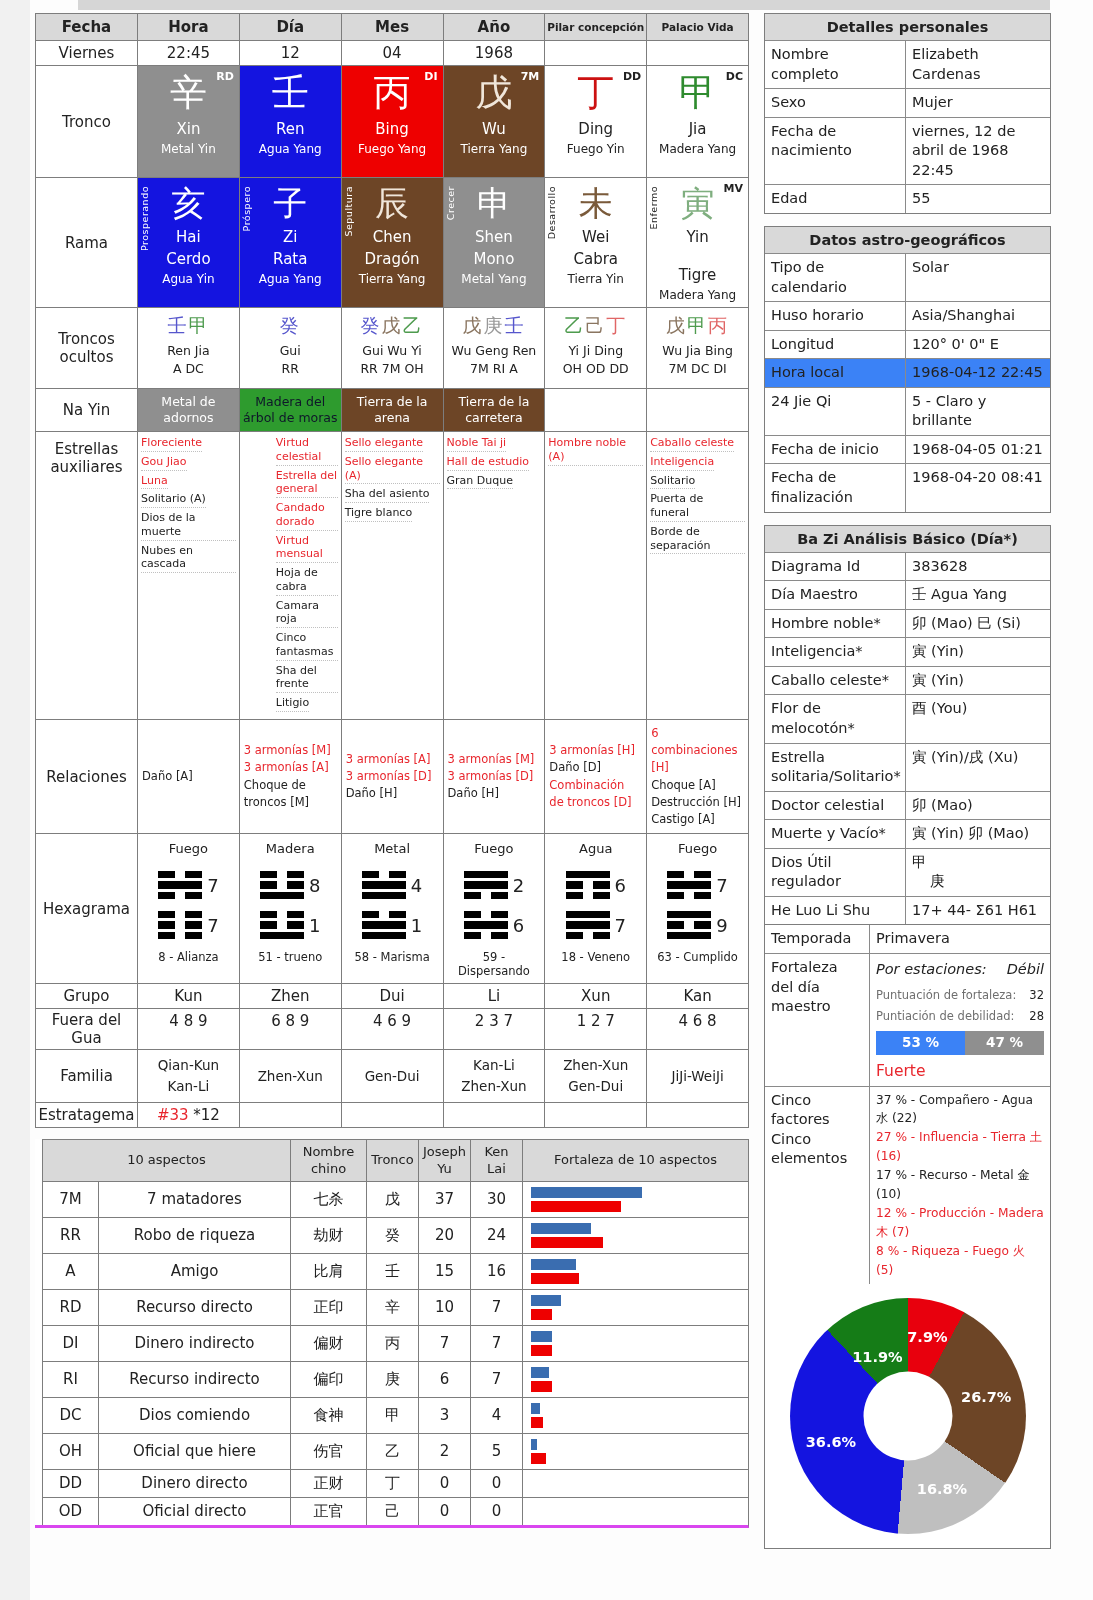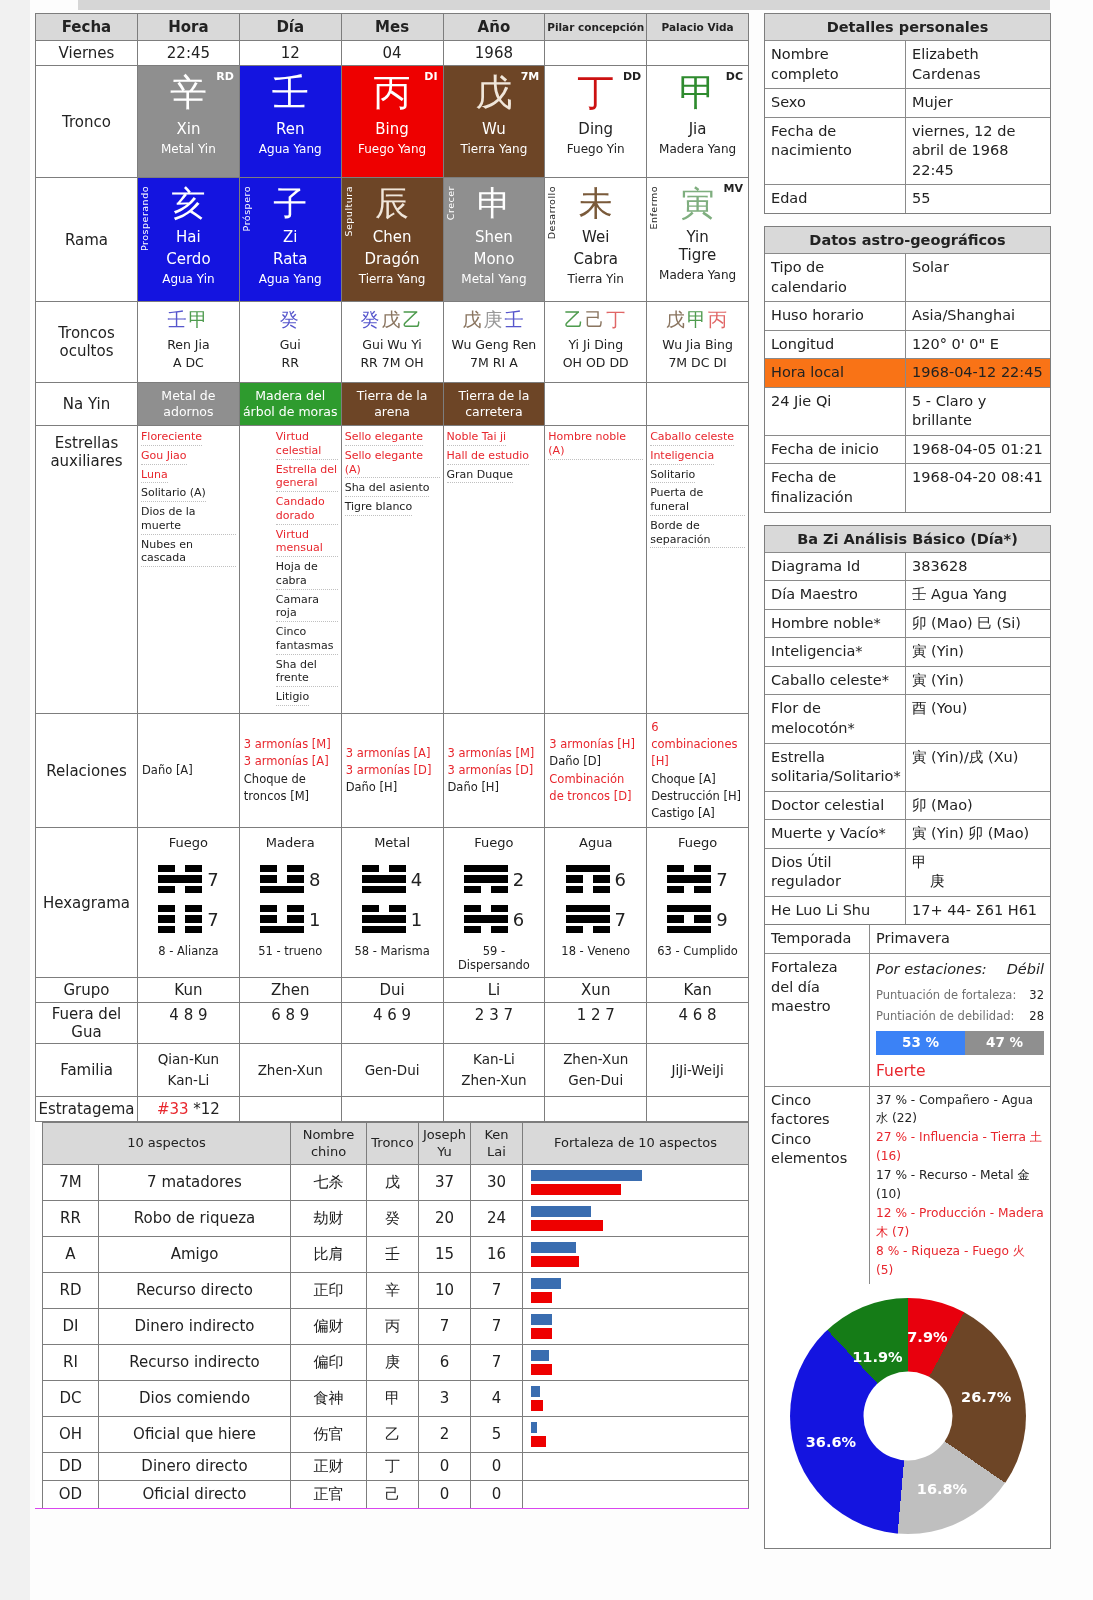--- a/index.html
+++ b/index.html
@@ -40,34 +40,34 @@
   .tri{display:inline-flex;align-items:center;gap:5px;margin:4px 0;}
   .tri-lines{display:flex;flex-direction:column;gap:3px;}
   .tline{width:44px;height:7.5px;background:#000;}
   .tline.broken{background:linear-gradient(90deg,#000 0 38%,transparent 38% 62%,#000 62% 100%);}
   .tri-num{font-size:18px;}
   .hex-name{font-size:11.5px;margin-top:7px;}
   .gcell{font-size:15px;text-align:center;padding:3px 1px;}
   .fam-cell{font-size:13.5px;text-align:center;padding:4px 1px;display:flex;flex-direction:column;justify-content:center;line-height:1.55;}
 
   
-  .aspects{border-right:1px solid #7d7d7d;border-bottom:1px solid #d946ef;background:#fff;padding-left:7px;}
+  .aspects{margin-top:11px;border-right:1px solid #7d7d7d;border-bottom:3px solid #d946ef;background:#fff;padding-left:7px;}
   .arow{display:grid;grid-template-columns:56px 192px 76px 52px 52px 52px 1fr;}
   .acell{border-left:1px solid #7d7d7d;border-top:1px solid #7d7d7d;text-align:center;padding:4px 2px;font-size:15px;display:flex;align-items:center;justify-content:center;}
   .ahead .acell{background:#d9d9d9;font-size:13px;line-height:1.25;min-height:32px;}
   .bars-cell{flex-direction:column;align-items:flex-start;justify-content:center;padding:5px 8px;gap:3px;}
   .hbar{height:11px;}
 
   
   .kv{border:1px solid #7d7d7d;background:#fff;margin-bottom:12px;}
   .kv-title{background:#d9d9d9;text-align:center;font-weight:bold;font-size:14.5px;padding:5px 2px;}
   .kv-row{display:flex;border-top:1px solid #8a8a8a;}
   .kv-k{padding:4px 6px;border-right:1px solid #8a8a8a;font-size:14.5px;line-height:1.35;flex-shrink:0;}
   .kv-v{padding:4px 6px;font-size:14.5px;flex:1;line-height:1.35;}
-  .hl{background:#f97316;}
+  .hl{background:#3b82f6;}
   .w140{width:128px;} .w100{width:92px;}
   .noround{margin-bottom:0;border-bottom:none;}
   .attach{border-top:1px solid #7d7d7d;margin-bottom:12px;}
   .fort-line{display:flex;justify-content:space-between;font-size:14.5px;margin:2px 0 8px;font-style:italic;}
   .fort-sub{display:flex;justify-content:space-between;font-size:11.5px;color:#6f6f6f;margin:6px 0;}
   .fort-sub b{color:#222;font-weight:normal;}
   .strength-bar{display:flex;height:24px;margin:4px 0 6px;}
   .sb-seg{color:#fff;font-weight:bold;font-size:13.5px;display:flex;align-items:center;justify-content:center;}
   .verdict{font-size:15.5px;margin-top:4px;}
   .cinco-line{font-size:12.2px;line-height:1.55;}
@@ -177,21 +177,21 @@
             <div class="bigchar" style="font-size: 34px; color: rgb(122, 90, 58);">未</div>
             <div class="pname">Wei</div>
             <div class="pname" style="margin-top: 4px;">Cabra</div>
             <div class="pelem">Tierra Yin</div>
           </div>
           <div class="cell branch-cell" style="background: rgb(255, 255, 255); color: rgb(34, 34, 34); min-height: 112px;">
             <span class="side-label">Enfermo</span>
             <div class="bigchar" style="font-size: 34px; color: rgb(127, 174, 127);">寅</div>
             <span class="ptag">MV</span>
             <div class="pname">Yin</div>
-            <div class="pname" style="margin-top: 0;">Tigre</div>
+            <div class="pname" style="margin-top: 20px;">Tigre</div>
             <div class="pelem">Madera Yang</div>
           </div>
         </div>
         <div class="prow">
           <div class="cell label-cell">Troncos ocultos</div>
           <div class="cell hidden-cell" style="min-height: 70px;">
             <div class="hchars"><span style="color: rgb(86, 86, 204);">壬</span><span style="color: rgb(78, 155, 78);">甲</span></div>
             <div class="hpin">Ren Jia</div>
             <div class="hrol">A  DC</div>
           </div>
@@ -217,21 +217,21 @@
           </div>
           <div class="cell hidden-cell" style="min-height: 70px;">
             <div class="hchars"><span style="color: rgb(138, 117, 96);">戊</span><span style="color: rgb(78, 155, 78);">甲</span><span style="color: rgb(224, 102, 102);">丙</span></div>
             <div class="hpin">Wu Jia Bing</div>
             <div class="hrol">7M DC  DI</div>
           </div>
         </div>
         <div class="prow">
           <div class="cell label-cell">Na Yin</div>
           <div class="cell nayin-cell" style="background: rgb(143, 143, 143); color: rgb(255, 255, 255); min-height: 34px;">Metal de adornos</div>
-          <div class="cell nayin-cell" style="background: rgb(46, 155, 46); color: #ffffff; min-height: 34px;">Madera del árbol de moras</div>
+          <div class="cell nayin-cell" style="background: rgb(46, 155, 46); color: #0f172a; min-height: 34px;">Madera del árbol de moras</div>
           <div class="cell nayin-cell" style="background: rgb(109, 69, 38); color: rgb(255, 255, 255); min-height: 34px;">Tierra de la arena</div>
           <div class="cell nayin-cell" style="background: rgb(109, 69, 38); color: rgb(255, 255, 255); min-height: 34px;">Tierra de la carretera</div>
           <div class="cell nayin-cell" style="background: rgb(255, 255, 255); color: rgb(34, 34, 34); min-height: 34px;"></div>
           <div class="cell nayin-cell" style="background: rgb(255, 255, 255); color: rgb(34, 34, 34); min-height: 34px;"></div>
         </div>
         <div class="prow">
           <div class="cell label-cell" style="align-items: flex-start; padding-top: 8px;">Estrellas auxiliares</div>
           <div class="cell stars-cell" style="min-height: 160px; align-content: start; display: block;">
             <div class="star red"><span>Floreciente</span></div>
             <div class="star red"><span>Gou Jiao</span></div>

